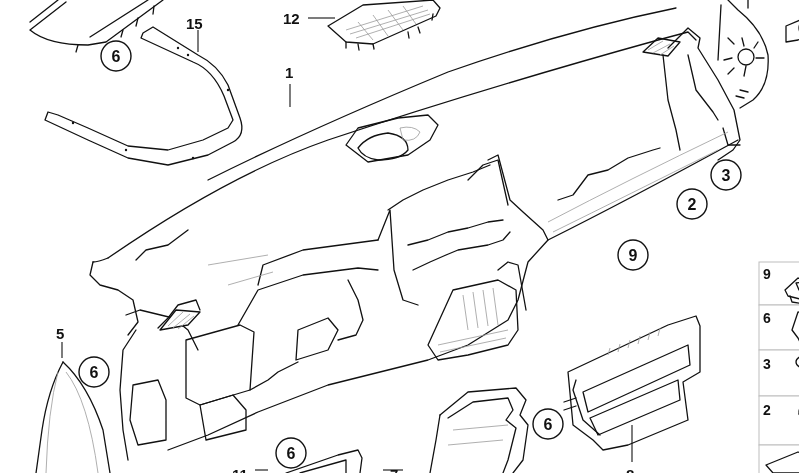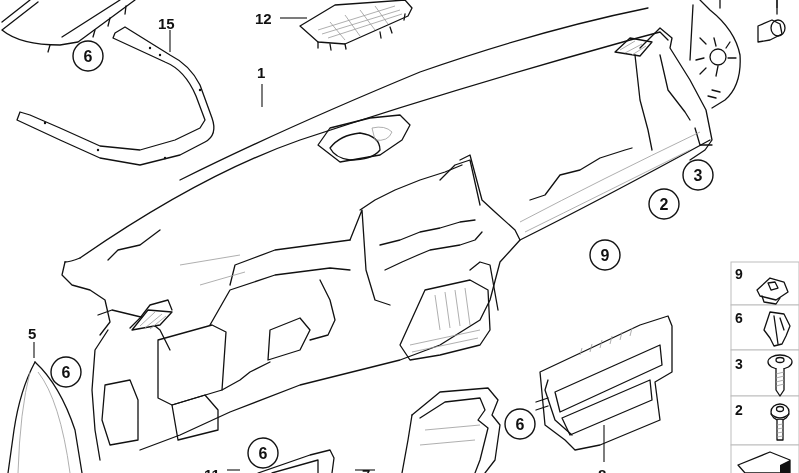--- a/index.html
+++ b/index.html
@@ -1,17 +1,17 @@
 <!DOCTYPE html>
 <html><head>
 <meta charset="utf-8">
 <style>
   html, body { margin: 0; padding: 0; background: #ffffff; }
   body { width: 799px; height: 473px; overflow: hidden; position: relative; font-family: "Liberation Sans", sans-serif; }
-  #diagram { position: absolute; left: 0; top: 0; width: 724px; height: 473px; }
+  #diagram { position: absolute; left: 0; top: 0; width: 724px; height: 473px; padding-left: 28px; }
   svg text { font-family: "Liberation Sans", sans-serif; font-weight: bold; fill: #111; }
   .ln { fill: none; stroke: #111; stroke-width: 1.3; stroke-linejoin: round; stroke-linecap: round; }
   .lt { fill: none; stroke: #9a9a9a; stroke-width: 0.8; }
   .fl { fill: #fff; stroke: #111; stroke-width: 1.3; stroke-linejoin: round; }
   .lead { stroke: #111; stroke-width: 1.1; fill: none; }
   .circ { fill: #fff; stroke: #111; stroke-width: 1.4; }
   .legend-box { fill: #fff; stroke: #bdbdbd; stroke-width: 1; }
   .callout { cursor: pointer; }
 </style>
 </head>

